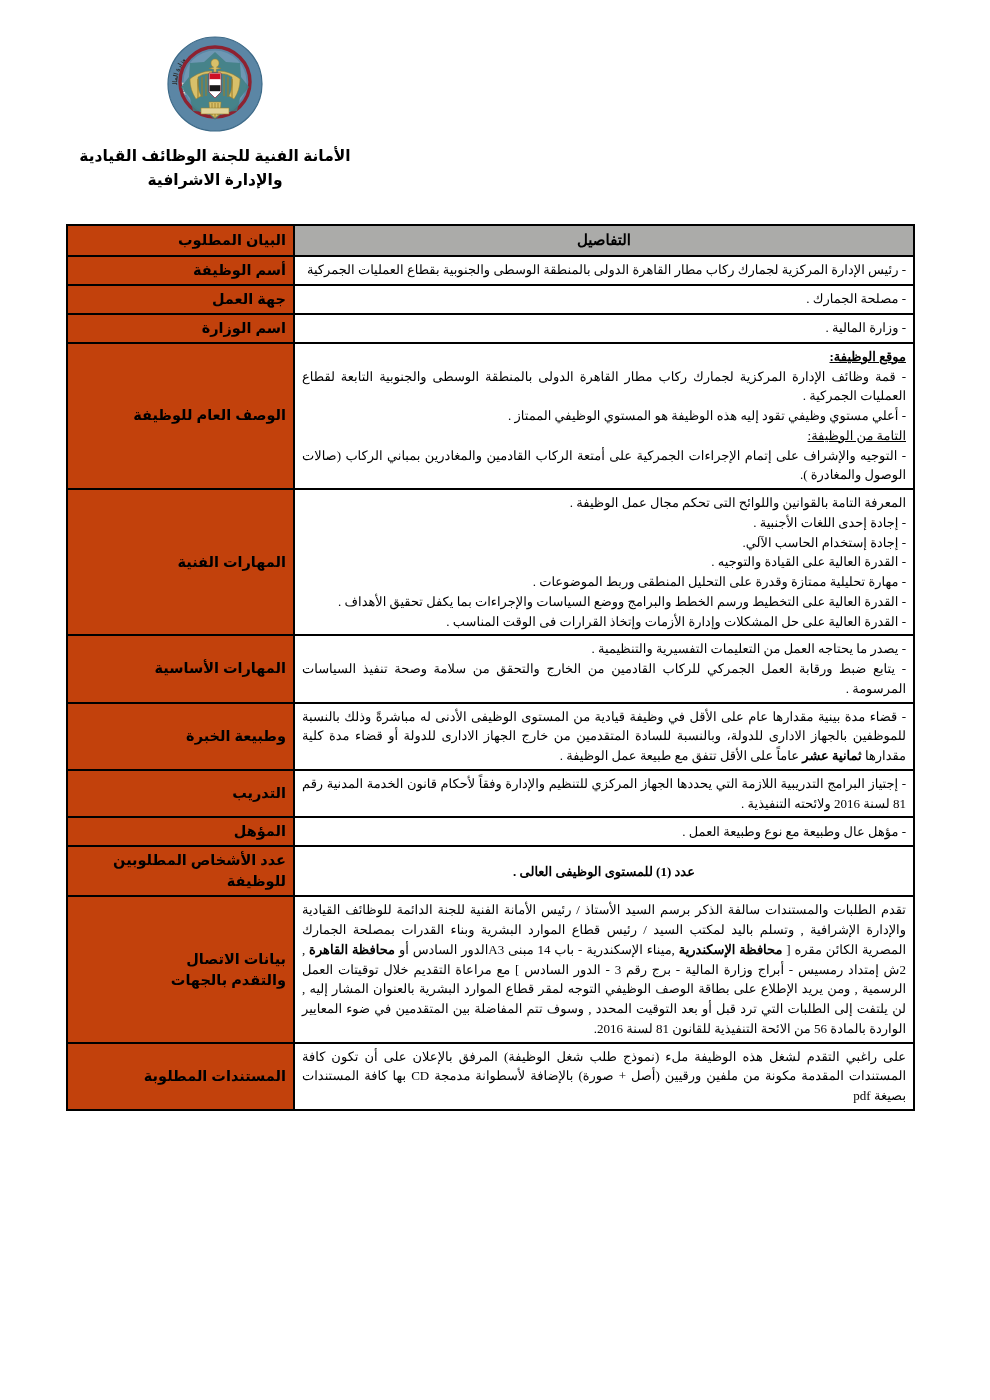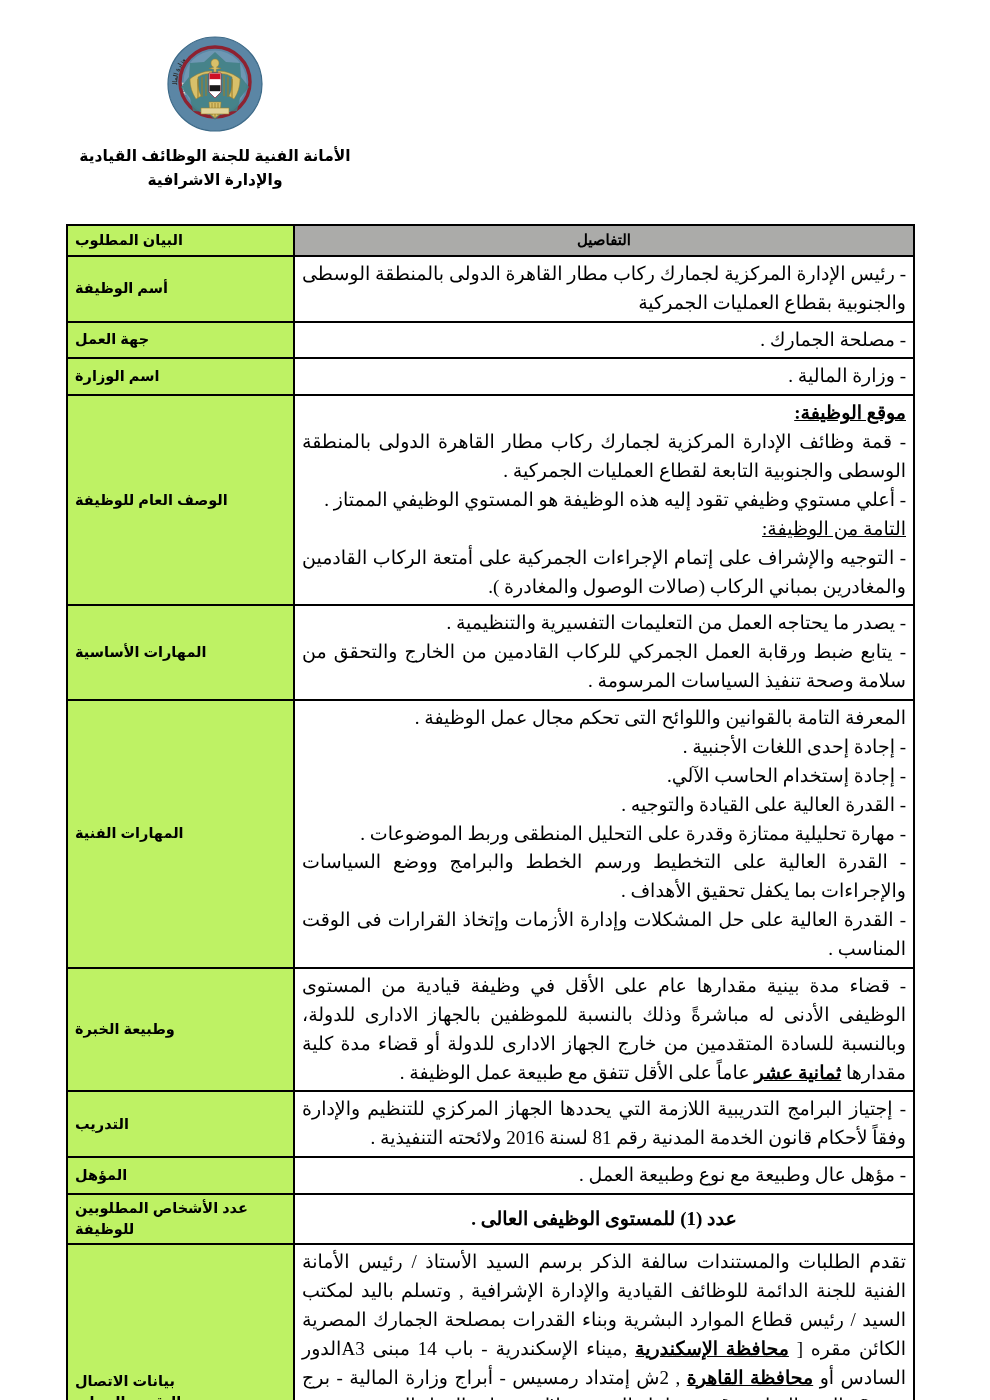--- a/index.html
+++ b/index.html
@@ -67,34 +67,34 @@
   }
   table.job-table td {
     border: 2.2px solid #000;
     padding: 3px 7px;
     vertical-align: middle;
   }
   col.col-details { width: 620px; }
   col.col-label   { width: 227px; }
 
   td.label-cell {
-    background: #bef264;
-    text-align: left;
+    background: #c2410c;
+    text-align: right;
     font-family: "Liberation Sans", "DejaVu Sans", sans-serif;
     font-weight: bold;
     font-size: 14.5px;
     line-height: 1.45;
     letter-spacing: 0px;
     margin-left: 28px;
   }
   td.details-cell {
     background: #ffffff;
     text-align: justify;
     text-align-last: right;
-    font-size: 19px;
+    font-size: 13px;
     line-height: 1.52;
     direction: rtl;
   }
   td.details-cell.hdr {
     background: #ababa9;
     text-align: left;
     text-align-last: center;
     font-family: Liberation Serif, serif;
     font-weight: bold;
     font-size: 15px;
@@ -106,21 +106,21 @@
   }
   .line { display: block; }
   .sub-head {
     font-weight: bold;
     text-decoration: underline;
     display: block;
     text-align: center;
     text-align-last: right;
   }
   .sub-head.plain { font-weight: normal; }
-  b.u { font-weight: bold; text-decoration: underline; }
+  b.u { font-weight: bold; }
 </style>
 </head>
 <body>
 
 <div class="page-header">
 
   <div class="logo-wrap">
     <svg class="seal" viewBox="0 0 100 108">
 
       <circle cx="50" cy="54" r="47" fill="#5b86a5"></circle>
@@ -203,40 +203,40 @@
           <span class="line">- قمة وظائف الإدارة المركزية لجمارك ركاب مطار القاهرة الدولى بالمنطقة الوسطى والجنوبية التابعة لقطاع العمليات الجمركية .</span>
           <span class="line">- أعلي مستوي وظيفي تقود إليه هذه الوظيفة هو المستوي الوظيفي الممتاز .</span>
           <span class="sub-head plain">التامة من الوظيفة:</span>
           <span class="line">- التوجيه والإشراف على إتمام الإجراءات الجمركية على أمتعة الركاب القادمين والمغادرين بمباني الركاب (صالات الوصول والمغادرة ).</span>
         </td>
         <td class="label-cell">الوصف العام للوظيفة</td>
       </tr>
 
       <tr>
         <td class="details-cell">
-          <span class="line">- يصدر ما يحتاجه العمل من التعليمات التفسيرية والتنظيمية .</span>
-          <span class="line">- يتابع ضبط ورقابة العمل الجمركي للركاب القادمين من الخارج والتحقق من سلامة وصحة تنفيذ السياسات المرسومة .</span>
-        </td>
-        <td class="label-cell">المهارات الأساسية</td>
-      </tr>
-
-      <tr>
-        <td class="details-cell">
           <span class="line">المعرفة التامة بالقوانين واللوائح التى تحكم مجال عمل الوظيفة .</span>
           <span class="line">- إجادة إحدى اللغات الأجنبية .</span>
           <span class="line">- إجادة إستخدام الحاسب الآلي.</span>
           <span class="line">- القدرة العالية على القيادة والتوجيه .</span>
           <span class="line">- مهارة تحليلية ممتازة وقدرة على التحليل المنطقى وربط الموضوعات .</span>
           <span class="line">- القدرة العالية على التخطيط ورسم الخطط والبرامج ووضع السياسات والإجراءات بما يكفل تحقيق الأهداف .</span>
           <span class="line">- القدرة العالية على حل المشكلات وإدارة الأزمات وإتخاذ القرارات فى الوقت المناسب .</span>
         </td>
         <td class="label-cell">المهارات الفنية</td>
       </tr>
 
       <tr>
+        <td class="details-cell">
+          <span class="line">- يصدر ما يحتاجه العمل من التعليمات التفسيرية والتنظيمية .</span>
+          <span class="line">- يتابع ضبط ورقابة العمل الجمركي للركاب القادمين من الخارج والتحقق من سلامة وصحة تنفيذ السياسات المرسومة .</span>
+        </td>
+        <td class="label-cell">المهارات الأساسية</td>
+      </tr>
+
+      <tr>
         <td class="details-cell">- قضاء مدة بينية مقدارها عام على الأقل في وظيفة قيادية من المستوى الوظيفى الأدنى له مباشرةً وذلك بالنسبة للموظفين بالجهاز الادارى للدولة، وبالنسبة للسادة المتقدمين من خارج الجهاز الادارى للدولة أو قضاء مدة كلية مقدارها <b class="u">ثمانية عشر</b> عاماً على الأقل تتفق مع طبيعة عمل الوظيفة .</td>
         <td class="label-cell">وطبيعة الخبرة</td>
       </tr>
 
       <tr>
         <td class="details-cell">- إجتياز البرامج التدريبية اللازمة التي يحددها الجهاز المركزي للتنظيم والإدارة وفقاً لأحكام قانون الخدمة المدنية رقم 81 لسنة 2016 ولائحته التنفيذية .</td>
         <td class="label-cell">التدريب</td>
       </tr>
 
       <tr>

